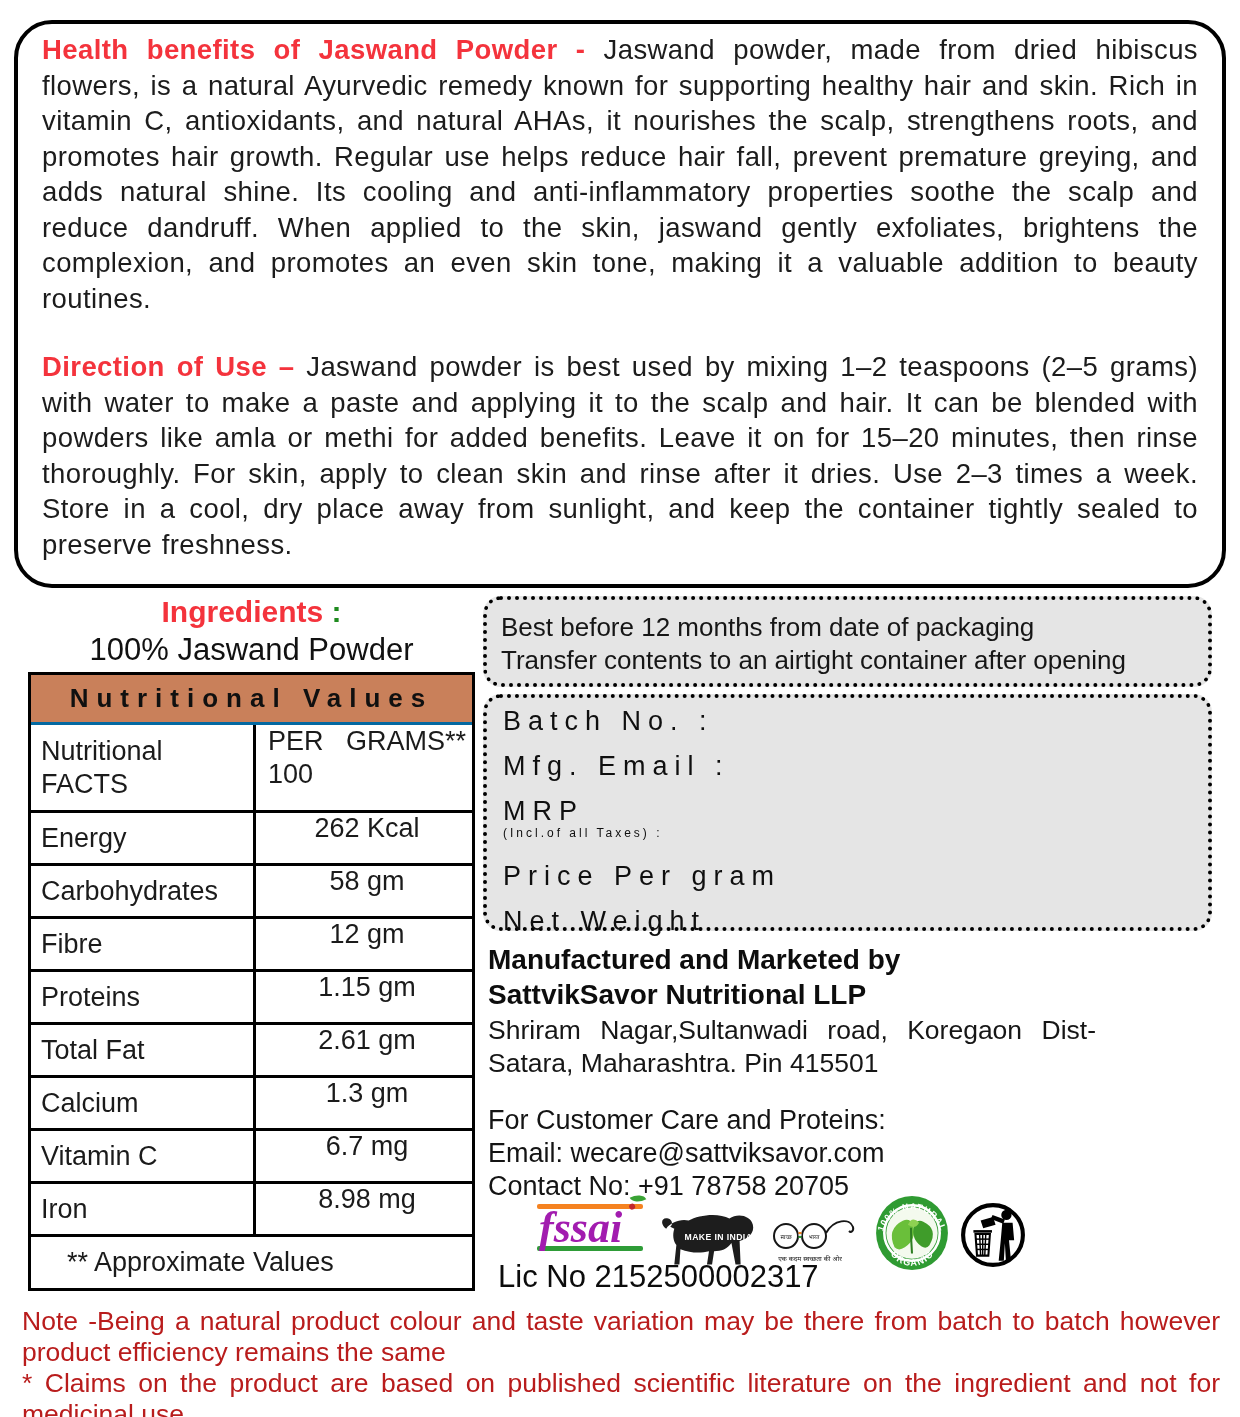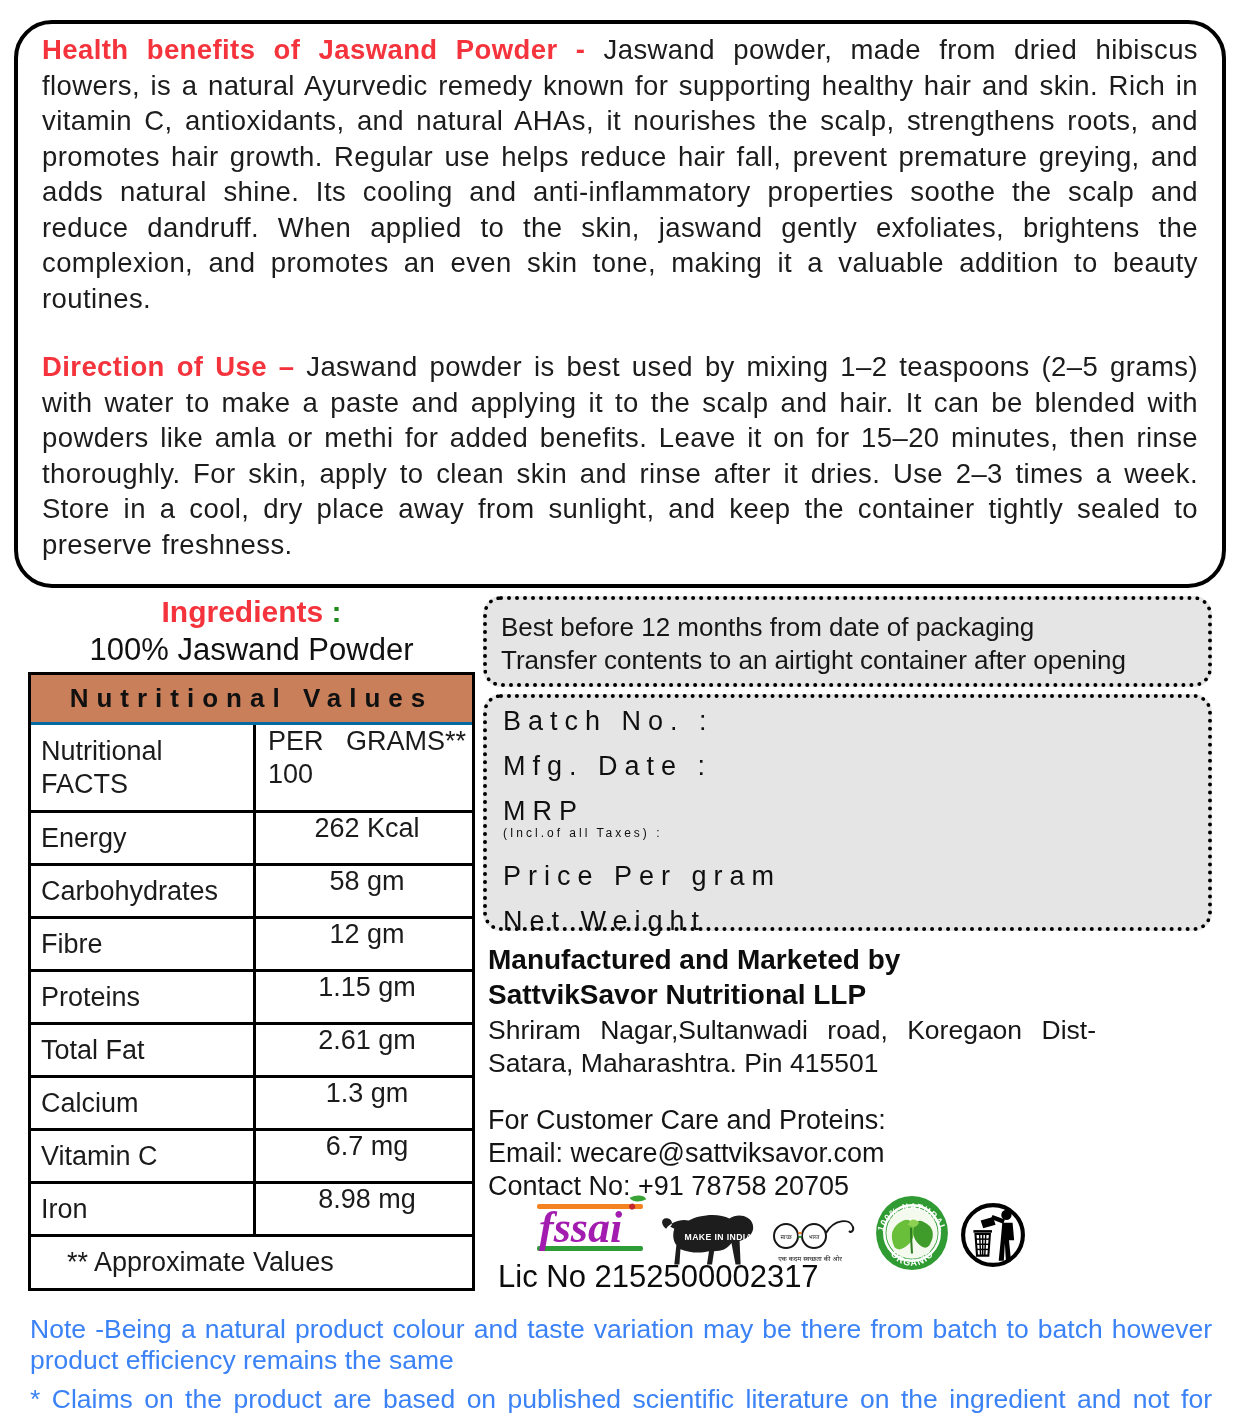--- a/index.html
+++ b/index.html
@@ -64,21 +64,21 @@
   .fssai-leaf:after{content:"";position:absolute;left:-5px;top:6px;width:6px;height:6px;
               background:#c1272d;border-radius:50%;}
   .lion{position:absolute;left:658px;top:1212px;}
   .glasses{position:absolute;left:770px;top:1212px;}
   .badge{position:absolute;left:874px;top:1194px;}
   .tidyman{position:absolute;left:960px;top:1202px;}
   .lic{position:absolute;left:498px;top:1258px;font-size:31px;color:#0c0c0c;line-height:38px;}
 
   
   .notes{position:absolute;left:22px;top:1306px;width:1198px;}
-  .note-par{margin:8px;font-size:26.5px;line-height:31px;color:#3b82f6;text-align:justify;}
+  .note-par{margin:0;font-size:26.5px;line-height:31px;color:#b91c1c;text-align:justify;}
 </style>
 </head>
 <body>
 
 <div class="page" style="--accent-red:#f4333c;--table-header-bg:#c9805a;--green-colon:#1f8b1f;">
 
   <div class="info-box">
     <p class="info-par"><span class="red-heading">Health benefits of Jaswand Powder -</span><span> Jaswand powder, made from dried hibiscus flowers, is a natural Ayurvedic remedy known for supporting healthy hair and skin. Rich in vitamin C, antioxidants, and natural AHAs, it nourishes the scalp, strengthens roots, and promotes hair growth. Regular use helps reduce hair fall, prevent premature greying, and adds natural shine. Its cooling and anti-inflammatory properties soothe the scalp and reduce dandruff. When applied to the skin, jaswand gently exfoliates, brightens the complexion, and promotes an even skin tone, making it a valuable addition to beauty routines.</span></p>
     <p class="info-par"><span class="red-heading">Direction of Use –</span><span> Jaswand powder is best used by mixing 1–2 teaspoons (2–5 grams) with water to make a paste and applying it to the scalp and hair. It can be blended with powders like amla or methi for added benefits. Leave it on for 15–20 minutes, then rinse thoroughly. For skin, apply to clean skin and rinse after it dries. Use 2–3 times a week. Store in a cool, dry place away from sunlight, and keep the container tightly sealed to preserve freshness.</span></p>
   </div>
@@ -135,21 +135,21 @@
     <div class="nt-row nt-foot">** Approximate Values</div>
   </div>
 
   <div class="dashed storage-box">
     <div class="storage-line">Best before 12 months from date of packaging</div>
     <div class="storage-line">Transfer contents to an airtight container after opening</div>
   </div>
 
   <div class="dashed batch-box">
     <div class="bline">Batch No. :</div>
-    <div class="bline">Mfg. Date :</div>
+    <div class="bline">Mfg. Email :</div>
     <div class="bline" style="margin-bottom:2px;">MRP</div>
     <div class="bsmall">(Incl.of all Taxes) :</div>
     <div class="bline">Price Per gram</div>
     <div class="bline">Net Weight</div>
   </div>
 
   <div class="mfg">
     <div class="mfg-title">Manufactured and Marketed by</div>
     <div class="mfg-title">SattvikSavor Nutritional LLP</div>
     <div class="mfg-addr">Shriram Nagar,Sultanwadi road, Koregaon Dist-Satara, Maharashtra. Pin 415501</div>

